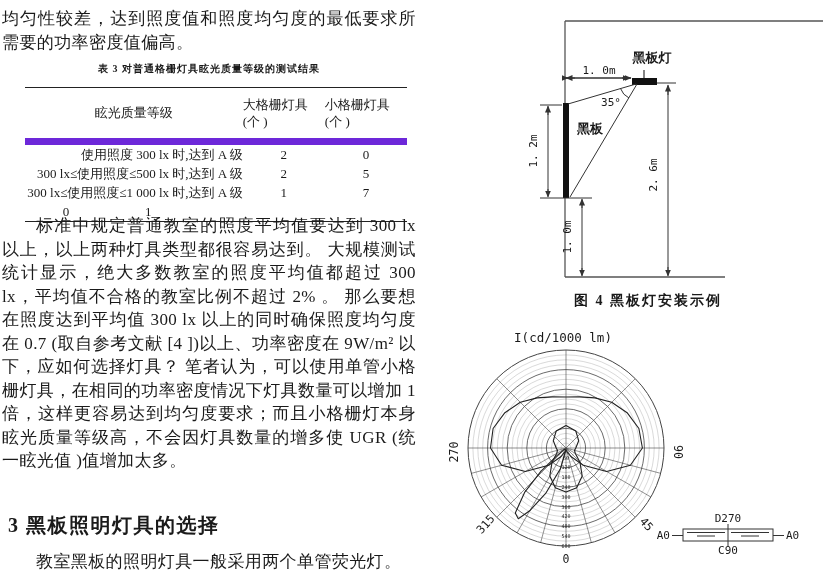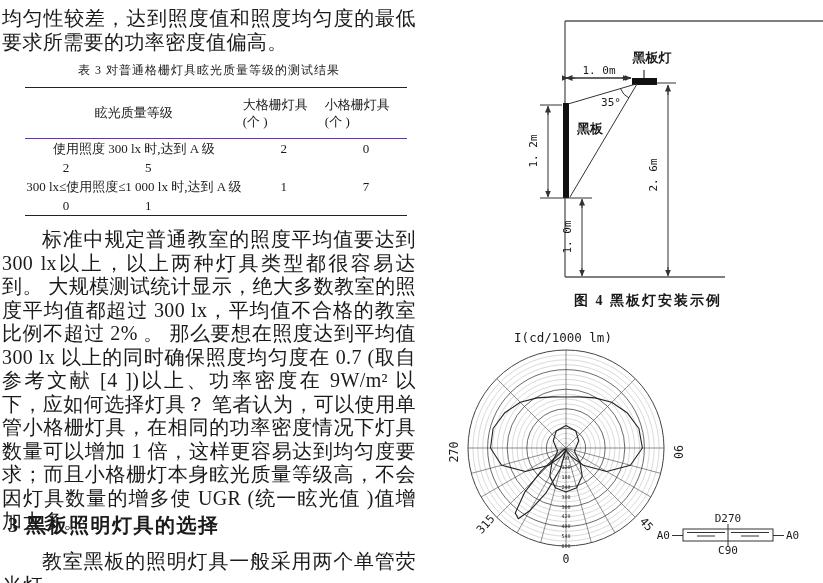--- a/index.html
+++ b/index.html
@@ -1,32 +1,32 @@
 <!DOCTYPE html>
 <html><head>
 <meta charset="utf-8">
 <style>
   html,body{margin:0;padding:0;background:#fff;}
   .page{position:relative;width:823px;height:583px;background:#fff;overflow:hidden;
         font-family:"Liberation Serif","DejaVu Serif",serif;color:#1a1a1a;}
   .left-col{position:absolute;left:2px;top:0;width:416px;}
   p{margin:0;}
-  .body{font-size:20px;line-height:23.5px;text-align:justify;letter-spacing:.4px;}
+  .body{font-size:17px;line-height:23.5px;text-align:justify;letter-spacing:.4px;}
   .intro{position:absolute;left:0;top:7px;width:414px;}
   .tbl-title{position:absolute;left:0;top:62px;width:414px;text-align:center;
-             font-weight:normal;font-size:12px;letter-spacing:1px;}
+             font-weight:bold;font-size:10px;letter-spacing:1px;}
   .tbl{position:absolute;left:23px;top:87px;width:382px;
        border-top:1.6px solid #222;border-bottom:1.6px solid #222;font-size:13px;}
-  .tbl-head{display:flex;border-bottom:1px solid #6d28d9;align-items:center;height:50px;}
+  .tbl-head{display:flex;border-bottom:7px solid #6d28d9;align-items:center;height:50px;}
   .tbl-head .c1{width:57%;text-align:center;}
   .tbl-head .c2,.tbl-head .c3{width:21.5%;text-align:left;line-height:17px;font-family:Liberation Serif, serif;}
   .tbl-row{display:flex;height:19px;line-height:19px;}
-  .tbl-row .c1{width:57%;text-align:center;white-space:nowrap;}
+  .tbl-row .c1{width:57%;text-align:right;white-space:nowrap;}
   .tbl-row .c2,.tbl-row .c3{width:21.5%;text-align:center;}
-  .para1{position:absolute;left:0;top:228px;width:414px;text-indent:2em;}
+  .para1{position:absolute;left:0;top:214px;width:414px;text-indent:2em;}
   .sec-heading{position:absolute;left:6px;top:512px;width:410px;
                font-weight:bold;font-size:20px;letter-spacing:1.5px;}
   .para2{position:absolute;left:0;top:550px;width:414px;text-indent:2em;}
   .fig4-svg{position:absolute;left:440px;top:0;}
   .fig4-caption{position:absolute;left:498px;top:292px;width:300px;text-align:center;
                 font-weight:bold;font-size:14px;letter-spacing:2px;}
   .polar-svg{position:absolute;left:440px;top:320px;}
   svg text{font-family:"DejaVu Sans Mono","Liberation Mono",monospace;fill:#1a1a1a;}
   .dim-label{font-size:11px;}
   .zh-label{font-family:"Liberation Serif","DejaVu Serif",serif;font-size:13px;}
@@ -52,20 +52,21 @@
           <div>小格栅灯具</div>
           <div>(个 )</div>
         </div>
       </div>
       <div class="tbl-row">
         <div class="c1">使用照度 300 lx 时,达到 A 级</div>
         <div class="c2">2</div>
         <div class="c3">0</div>
       </div>
       <div class="tbl-row">
+        <div class="c1">300 lx≤使用照度≤500 lx 时,达到 A 级</div>
         <div class="c2">2</div>
         <div class="c3">5</div>
       </div>
       <div class="tbl-row">
         <div class="c1">300 lx≤使用照度≤1 000 lx 时,达到 A 级</div>
         <div class="c2">1</div>
         <div class="c3">7</div>
       </div>
       <div class="tbl-row">
         <div class="c2">0</div>

